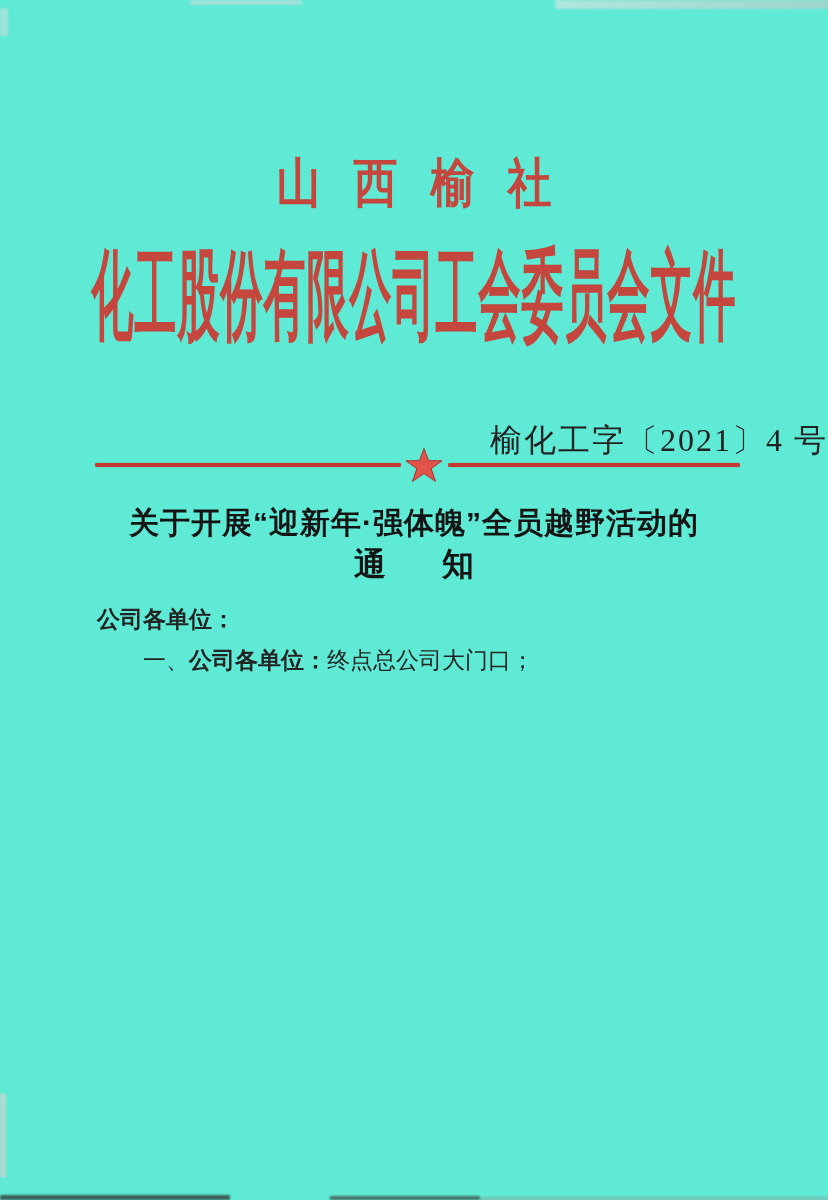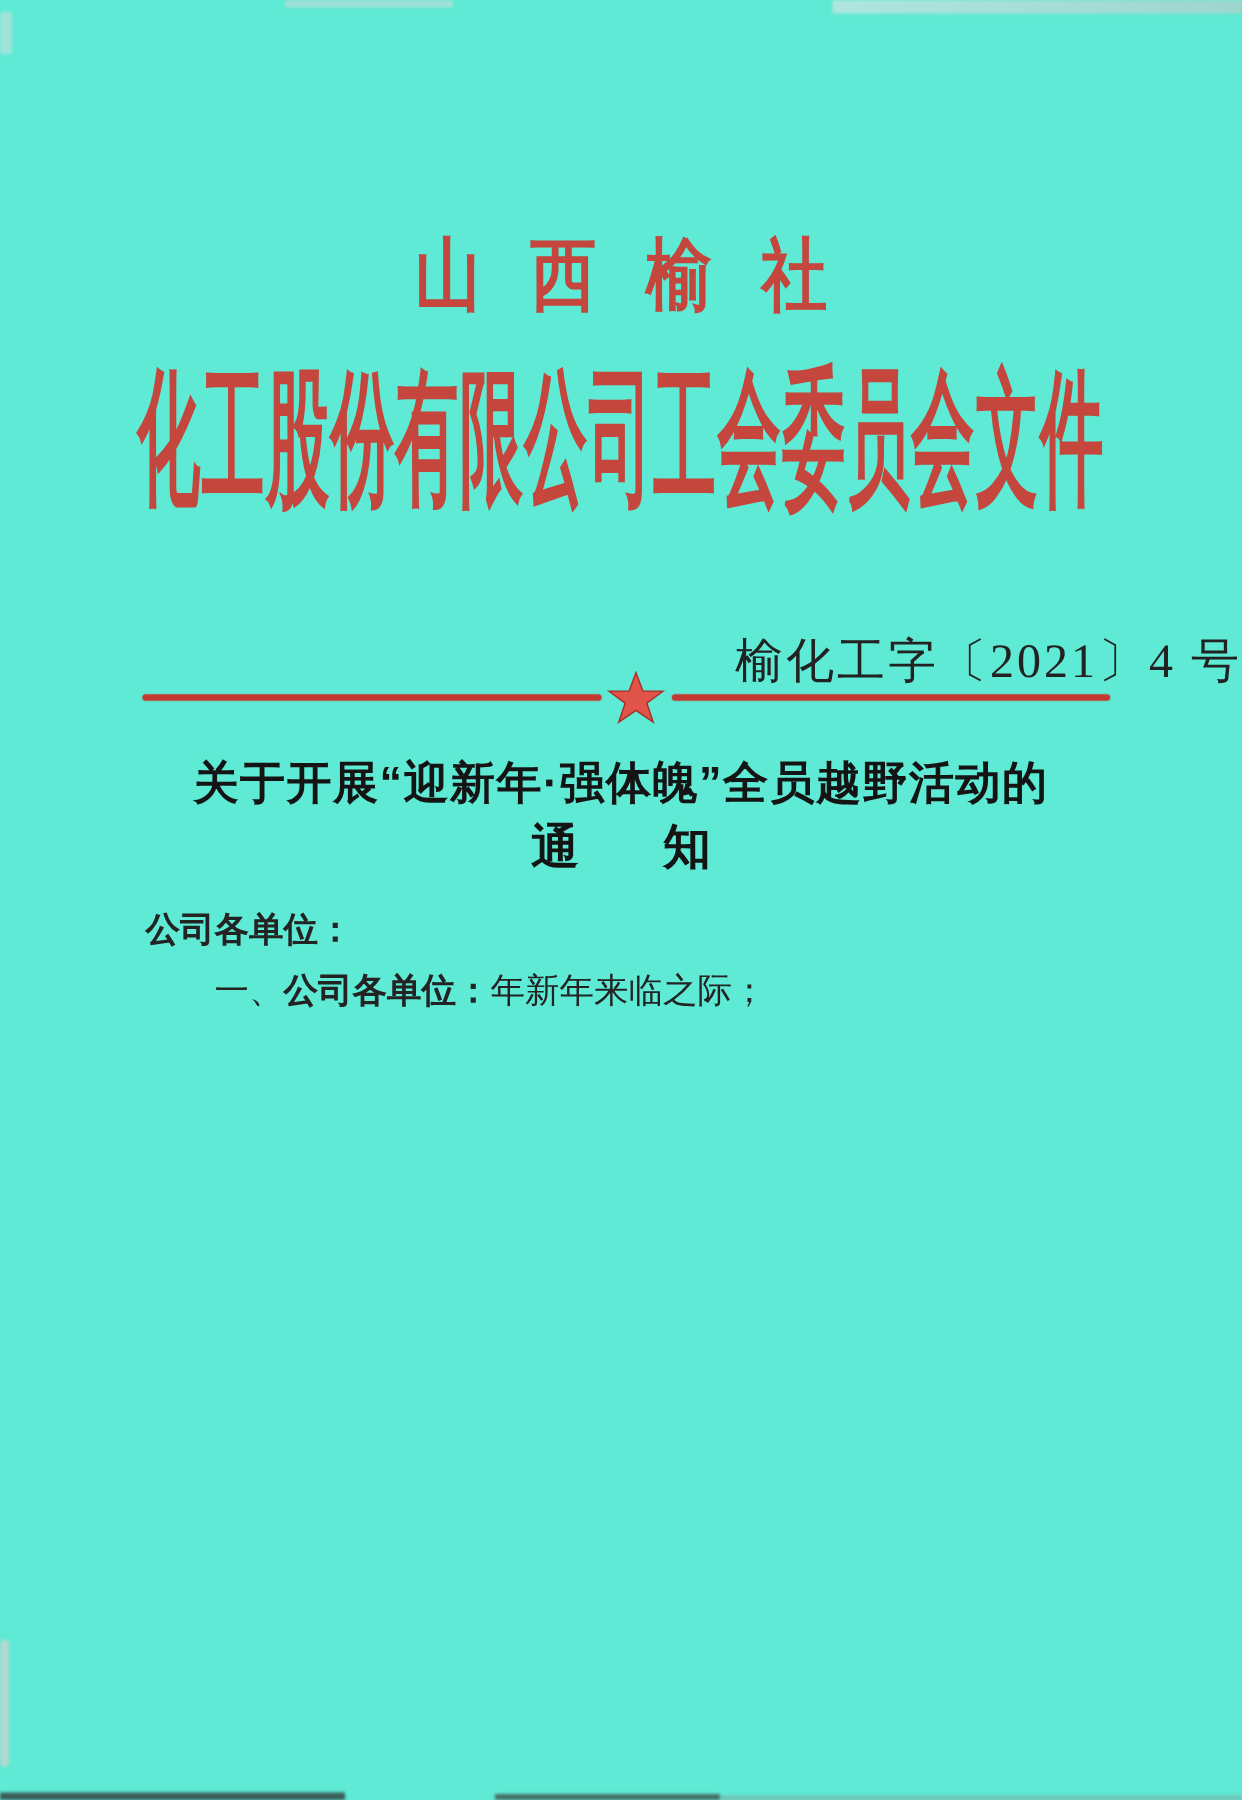--- a/index.html
+++ b/index.html
@@ -106,16 +106,16 @@
   </div>
 
   <div class="title1">关于开展“迎新年·强体魄”全员越野活动的</div>
   <div class="title2">
     <span>通</span>
     <span>知</span>
   </div>
 
   <div class="doc-body">
     <p class="salutation">公司各单位：</p>
-    <p class="para"><span>一、</span><span class="item-label">公司各单位：</span><span>年新年来临之际；</span></p>
+    <p class="para"><span>一、</span><span class="item-label">公司各单位：</span><span>终点总公司大门口；</span></p>
   </div>
 
 </div>
 
 </body></html>

